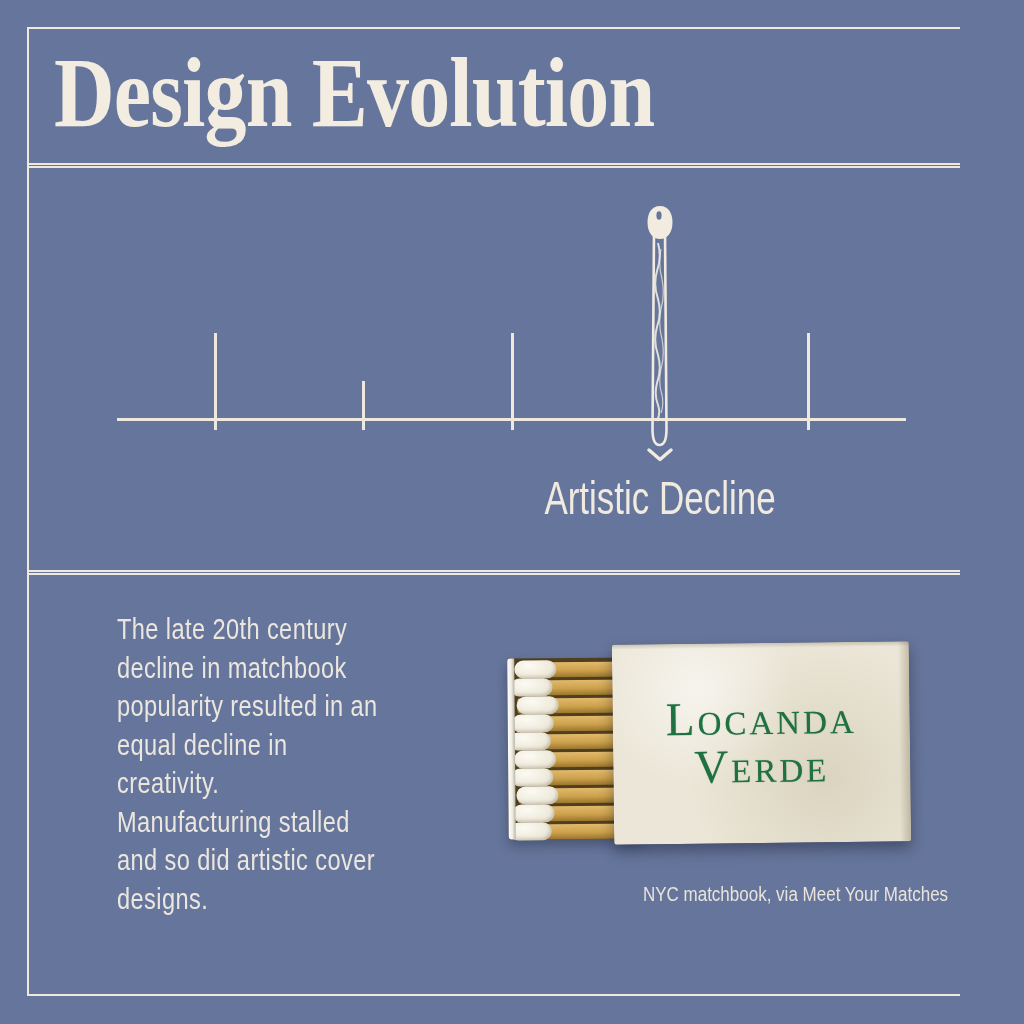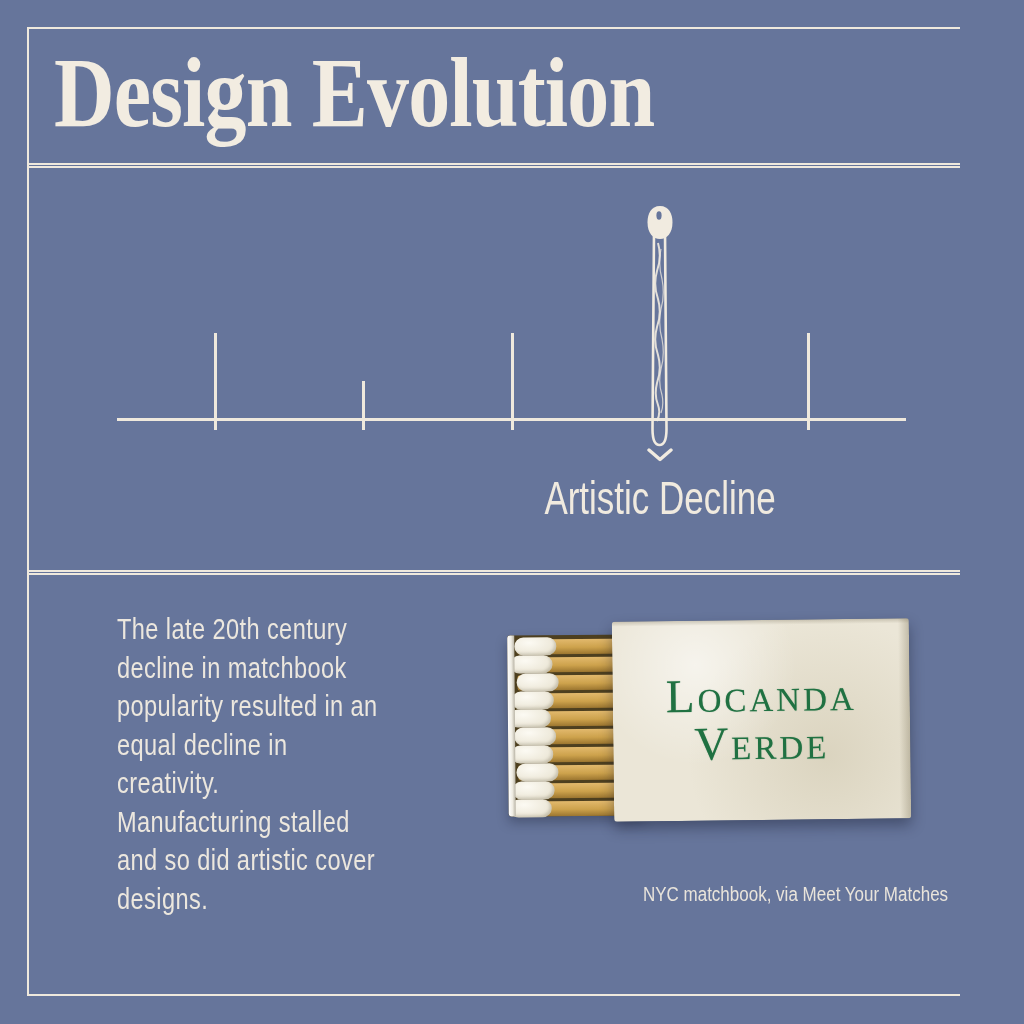--- a/index.html
+++ b/index.html
@@ -33,21 +33,21 @@
             font-size:46px;line-height:1;color:#F0EADF;
             transform:scaleX(0.76);transform-origin:center top;white-space:nowrap;}
 
   
   .body-text{position:absolute;left:117px;top:610px;
              font-size:29.5px;line-height:38.5px;color:#ECE7DE;letter-spacing:0.5px;
              transform:scaleX(0.8);transform-origin:left top;}
   .body-text div{white-space:nowrap;}
 
   
-  .matchbox{position:absolute;left:505px;top:616px;width:410px;height:212px;}
+  .matchbox{position:absolute;left:505px;top:639px;width:410px;height:212px;}
   .drawer{position:absolute;left:3px;top:19px;width:135px;height:181px;
           background:#4d3f1f;border-radius:2px;transform:rotate(-0.5deg);
           box-shadow:0 6px 12px rgba(20,25,45,.35);}
   .drawer-edge{position:absolute;left:0;top:0;bottom:0;width:7px;
                background:linear-gradient(90deg,#ffffff 0%,#efece2 55%,#b9b4a6 100%);
                border-radius:3px 0 0 3px;}
   .match-row{position:absolute;left:0;right:0;height:18px;}
   .match-row .stick{position:absolute;left:10px;right:0;top:1.5px;height:15px;border-radius:2px;
         background:linear-gradient(180deg,#e2b96d 0%,#cda24c 55%,#9c7630 100%);}
   .match-row .head{position:absolute;top:0;width:42px;height:17.5px;border-radius:10px;

